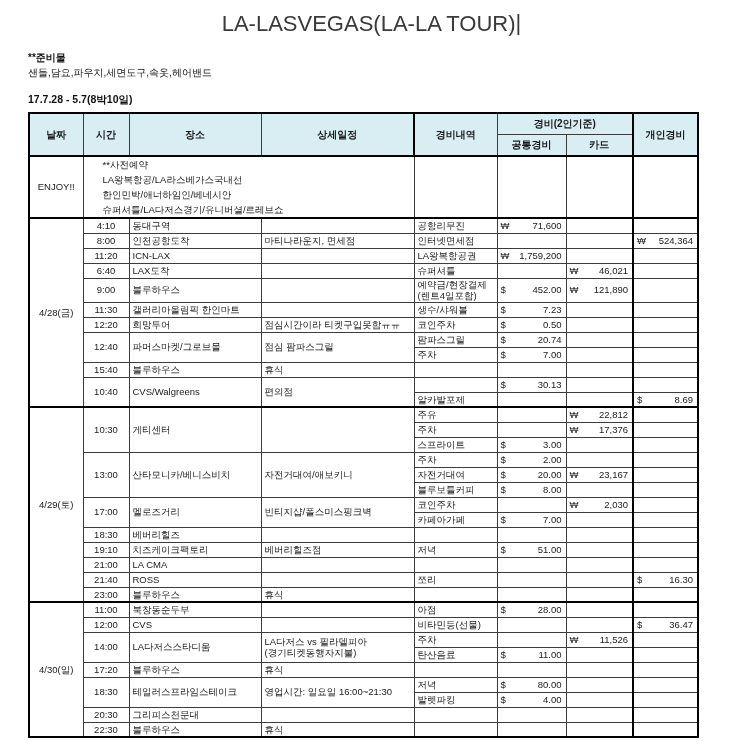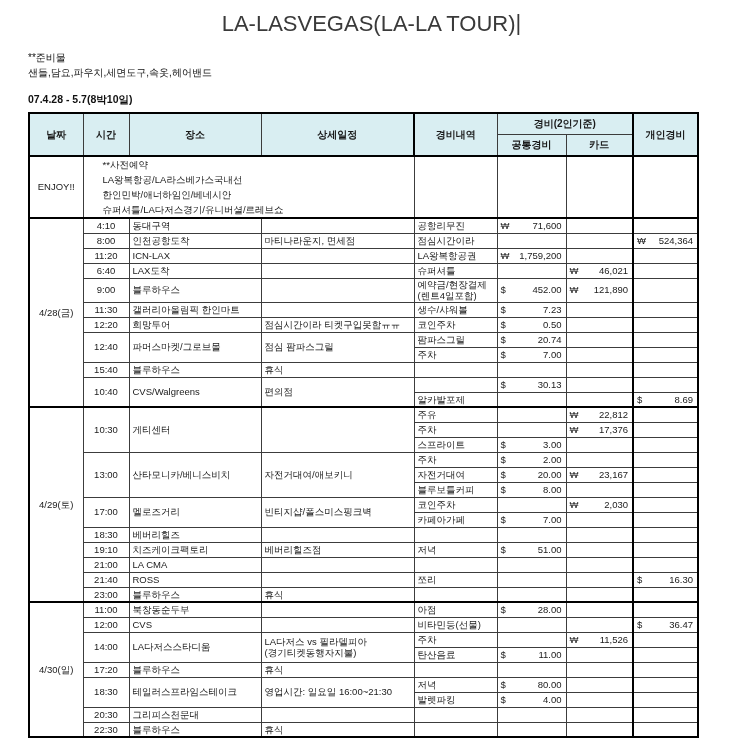--- a/index.html
+++ b/index.html
@@ -1,21 +1,21 @@
 <!DOCTYPE html>
 <html><head>
 <meta charset="utf-8">
 <style>
   html,body{margin:0;padding:0;background:#fff;}
   .page{position:relative;width:743px;height:755px;background:#fff;overflow:hidden;
         font-family:"Liberation Sans","DejaVu Sans",sans-serif;color:#1a1a1a;}
   .title-wrap{padding-top:11px;text-align:center;font-size:22px;line-height:26px;color:#3a3a3a;white-space:nowrap;}
   .title-wrap .cursor{display:inline-block;transform:translateY(-1px);}
   .prep{margin:13px 0 0 28px;width:690px;font-size:10px;line-height:15px;color:#111;}
-  .prep-head{font-weight:normal;}
+  .prep-head{font-weight:bold;}
   .prep-line{white-space:nowrap;overflow:hidden;}
   .trip-dates{margin:13px 0 5px 28px;font-size:10.5px;font-weight:bold;color:#111;}
   table.itn{border-collapse:collapse;table-layout:fixed;width:669px;margin-left:28px;border:2px solid #000;}
   .itn th,.itn td{border:1px solid #3c3c3c;padding:0 3px;font-size:9.5px;line-height:11.5px;
         overflow:hidden;vertical-align:middle;}
   .itn thead th{background:#d9eef2;font-size:10px;font-weight:bold;height:20px;padding:0 1px;text-align:center;}
   .itn tbody tr{height:15px;}
   tr.block-start>td{border-top:2px solid #000;}
   .date-cell{text-align:center;white-space:nowrap;margin-top:20px;}
   .time-cell{text-align:center;white-space:nowrap;}
@@ -36,21 +36,21 @@
 
 <div class="page">
 
   <div class="title-wrap"><span>LA-LASVEGAS(LA-LA TOUR)</span><span class="cursor">|</span></div>
 
   <div class="prep">
     <div class="prep-head">**준비물</div>
     <div class="prep-line">샌들,담요,파우치,세면도구,속옷,헤어밴드</div>
   </div>
 
-  <div class="trip-dates">07.4.28 - 5.7(8박10일)</div>
+  <div class="trip-dates">17.7.28 - 5.7(8박10일)</div>
 
   <table class="itn">
     <colgroup>
       <col style="width:54px">
         <col style="width:46px">
         <col style="width:132px">
         <col style="width:153px">
       <col style="width:83px">
         <col style="width:69px">
         <col style="width:67px">
@@ -97,21 +97,21 @@
               <span class="amt">71,600</span>
             </div>
           </td>
           <td class="money card"></td>
           <td class="money personal"></td>
         </tr>
         <tr>
           <td class="time-cell" rowspan="1">8:00</td>
           <td class="place-cell" rowspan="1">인천공항도착</td>
           <td class="detail-cell" rowspan="1">마티나라운지, 면세점</td>
-          <td class="item-cell">점심시간이라</td>
+          <td class="item-cell">인터넷면세점</td>
           <td class="money common"></td>
           <td class="money card"></td>
           <td class="money personal">
             <div class="wrap">
               <span class="cur">₩</span>
               <span class="amt">524,364</span>
             </div>
           </td>
         </tr>
         <tr>

